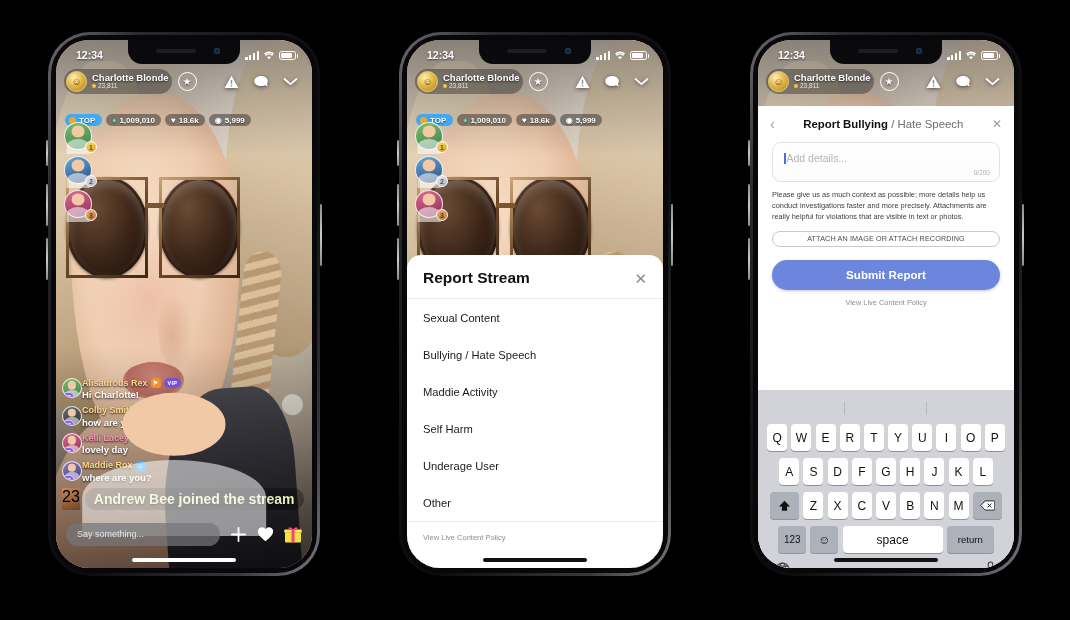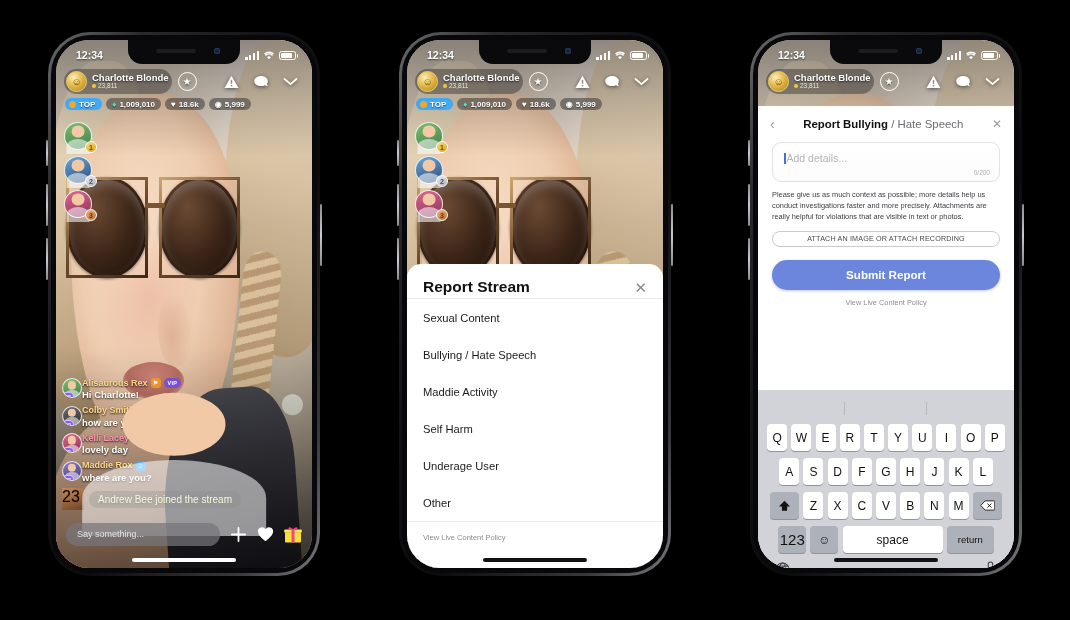--- a/index.html
+++ b/index.html
@@ -186,21 +186,21 @@
   .dot-gold { width:4px;height:4px;border-radius:50%;background:#f5c63c; display:inline-block;}
   .star-btn {
     width: 19px; height: 19px; border-radius:50%;
     border: 1.4px solid #fff; display:flex;align-items:center;justify-content:center;
     color:#fff; font-size: 10px; flex:none;
     text-shadow: 0 1px 2px rgba(0,0,0,.6);
   }
   .head-icons { margin-left:auto; display:flex; align-items:center; gap: 14px; padding-right:4px; }
   .hi { color:#fff; filter: drop-shadow(0 1px 2px rgba(0,0,0,.55)); display:block; }
 
-  .stats-row { display:flex; align-items:flex-start; gap:4px; margin-top: 4px; padding-left: 1px; }
+  .stats-row { display:flex; align-items:flex-start; gap:4px; margin-top: 20px; padding-left: 1px; }
   .pill {
     display:flex; align-items:center; gap:3px;
     background: rgba(48,45,45,.5); border-radius: 10px;
     padding: 1.5px 6px; font-size: 8px; color:#fff; font-weight:bold;
     text-shadow: 0 1px 1px rgba(0,0,0,.5); white-space:nowrap;
   }
   .pill.top-pill { background: #3fa9f5; gap:3px; padding: 1.5px 7px 1.5px 4px; }
   .top-dot { width:7px;height:7px;border-radius:50%;background:#f5a623; flex:none;}
   .gem { color:#4fe3c8; font-size:8px; }
   .hrt { color:#fff; font-size:8px; }
@@ -255,21 +255,21 @@
     display:flex;align-items:center;justify-content:center;
     font-size:5.5px; color:#fff; font-weight:bold; letter-spacing:.2px;
   }
   .msg-text {
     font-size: 9.5px; color:#fff; font-weight: bold; margin-top:2px;
     text-shadow: 0 1px 2px rgba(0,0,0,.85); line-height:1.1;
   }
   .join-row { display:flex; align-items:center; gap:5px; margin-bottom:4px; }
   .join-pill {
     background: rgba(0,0,0,.3); border-radius: 12px;
-    padding: 3px 9px; font-size: 10px; font-weight:normal; color:#e7f0b9;
+    padding: 3px 9px; font-size: 14px; font-weight:bold; color:#e7f0b9;
     text-shadow: 0 1px 2px rgba(0,0,0,.8); white-space:nowrap;
   }
 
   
   .bottom-bar {
     position:absolute; left:0; right:0; bottom: 0; height: 54px; z-index:30;
     display:flex; align-items:center; gap: 10px; padding: 0 10px 14px 10px;
   }
   .say-input {
     flex: 1; height: 23px; border-radius: 14px;
@@ -284,21 +284,21 @@
   }
   .home-ind.dark { background:#111; }
 
   
   .sheet {
     position:absolute; left:0; right:0; bottom:0; z-index:33;
     background:#fff; border-top-left-radius: 14px; border-top-right-radius: 14px;
   }
   .sheet-head {
     display:flex; align-items:center; justify-content:space-between;
-    padding: 14px 16px 2px 16px; border-bottom: 1px solid #eceaea;
+    padding: 14px 16px 11px 16px; border-bottom: 1px solid #eceaea;
   }
   .sheet-title { font-size: 15.5px; font-weight: bold; color:#111; }
   .x-btn { font-size: 15px; color:#8a8a8e; line-height:1; }
   .opt {
     padding: 12.5px 16px; font-size: 11.2px; color:#1b1b1b;
   }
   .sheet-foot {
     border-top: 1px solid #eceaea; padding: 11px 16px 8px 16px;
   }
   .policy-link { font-size: 7.5px; color:#8e8e93; }
@@ -351,21 +351,21 @@
   .kb-sugg .sep { position:absolute; width:1px; height:13px; background:#b4b7bd; top:8px; }
   .kb-sugg .sep.a { left: 33%; } .kb-sugg .sep.b { left: 66%; }
   .kb-row { display:flex; justify-content:center; gap: 4.2px; margin-bottom: 7px; }
   .key {
     width: 20px; height: 27px; background:#fff; border-radius: 4px;
     display:flex; align-items:center; justify-content:center;
     font-size: 12px; color:#111; box-shadow: 0 1px 0 rgba(0,0,0,.3);
   }
   .key.wide { width: 29px; background:#adb1ba; }
   .key.sp { width: 100px; }
-  .key.num { width: 28px; background:#adb1ba; font-size: 15px; }
+  .key.num { width: 28px; background:#adb1ba; font-size: 10px; }
   .key.emo { width: 28px; background:#adb1ba; font-size: 12px; }
   .key.ret { width: 47px; background:#adb1ba; font-size: 9.5px; }
   .kb-bottom {
     display:flex; align-items:center; justify-content:space-between;
     padding: 1px 14px 0 14px; color:#3a3a3f;
   }
 
   
   .p1 { background: linear-gradient(160deg,#7fbf6a 0%,#3f7d4e 100%); }
   .p2 { background: linear-gradient(160deg,#6aa7d8 0%,#2b4e7e 100%); }

